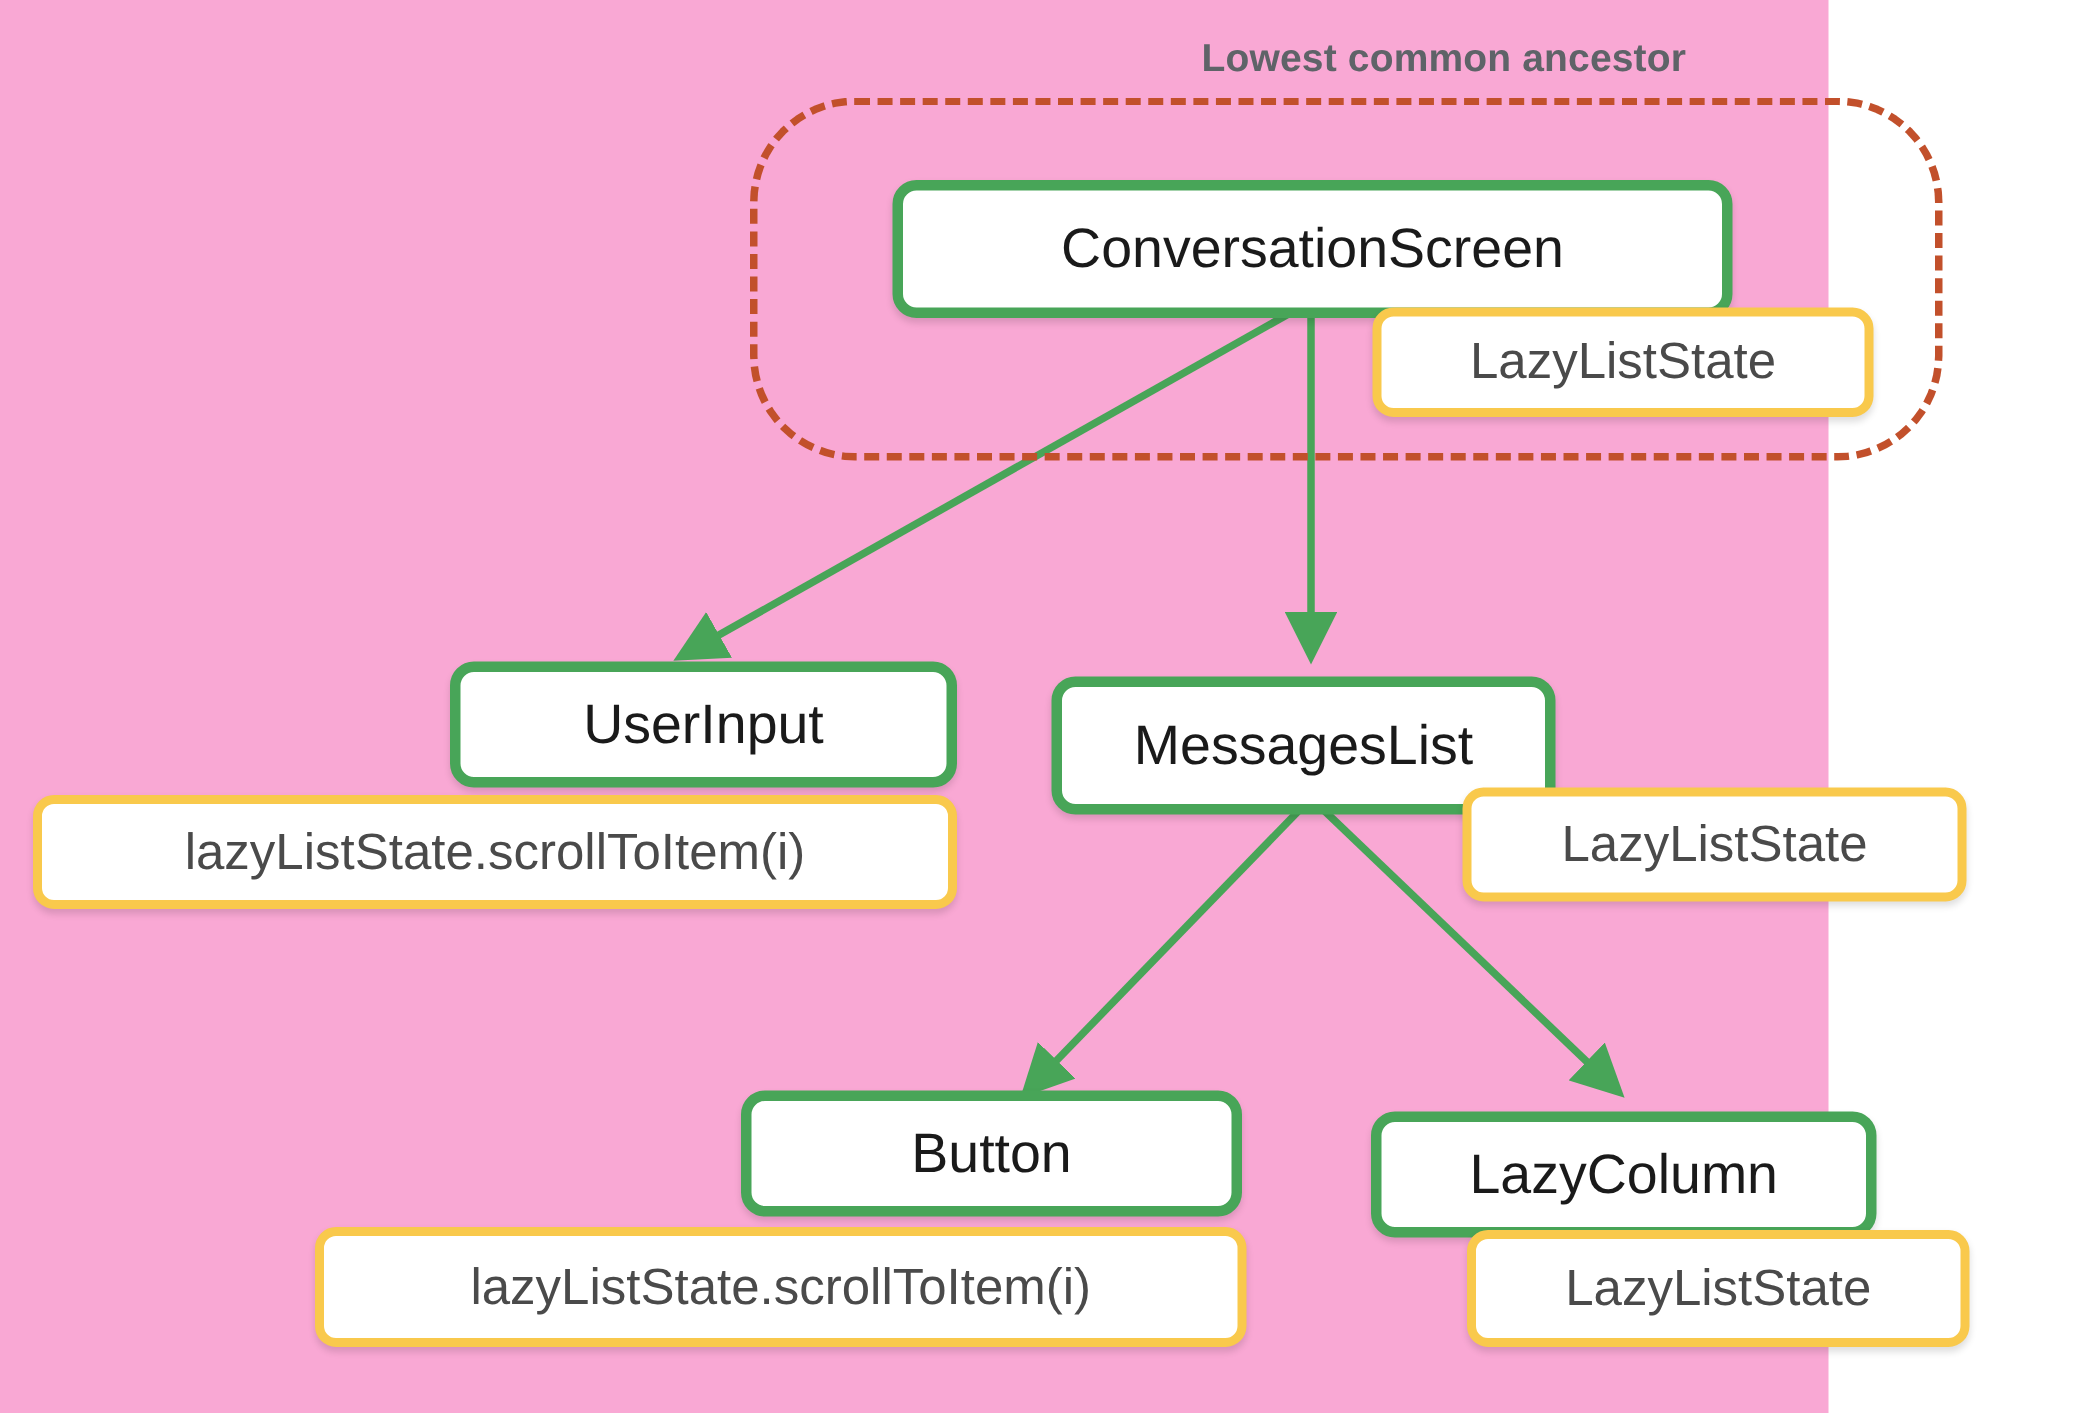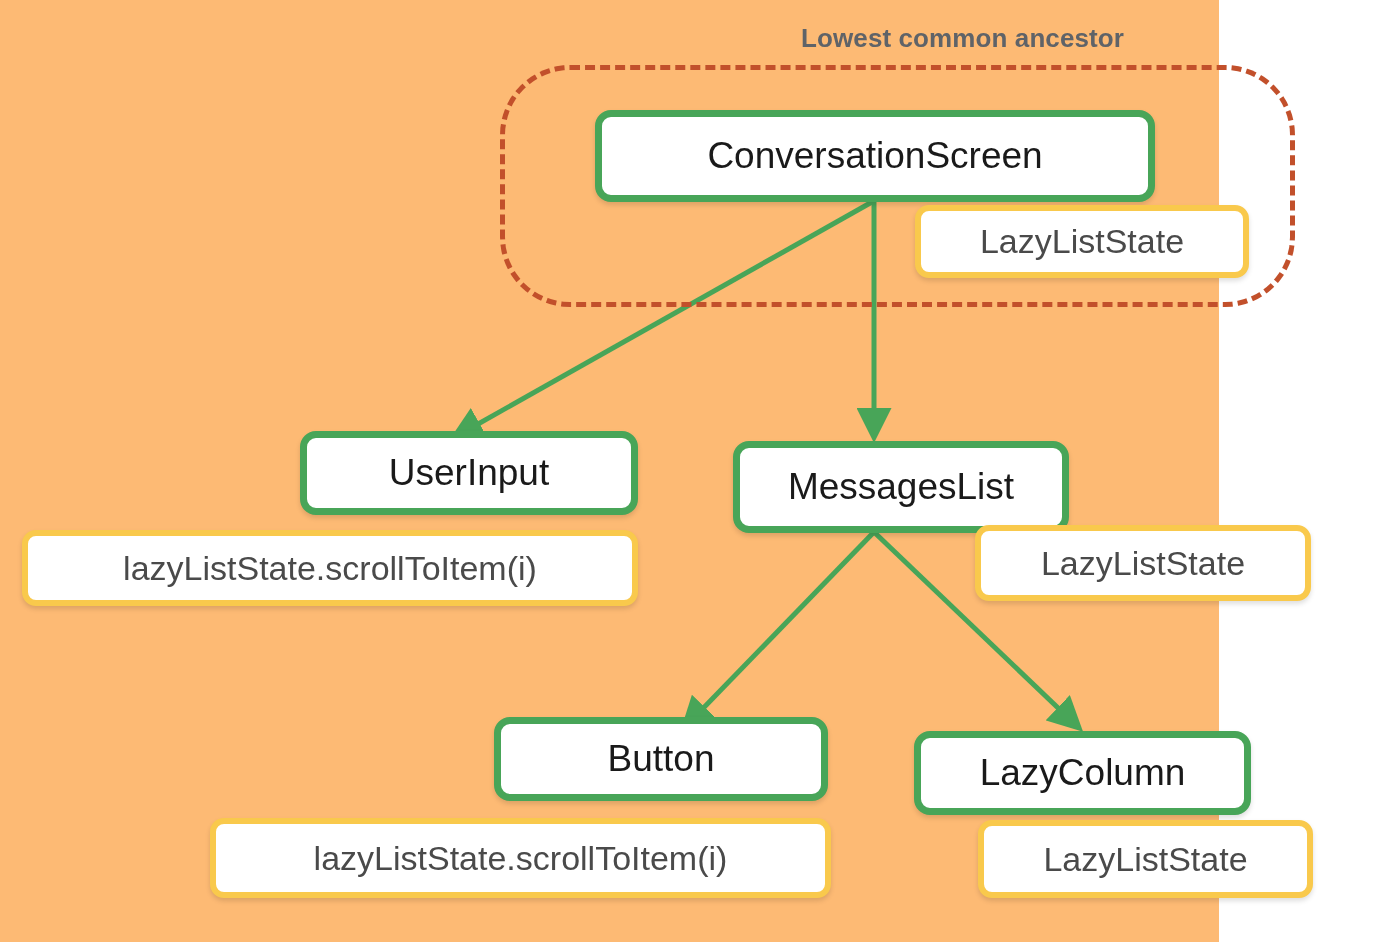--- a/index.html
+++ b/index.html
@@ -12,21 +12,21 @@
   body {
     font-family: "Liberation Sans", sans-serif;
     width: 1388px;
     height: 942px;
     overflow: hidden;
   }
   #canvas {
     position: relative;
     width: 1219px;
     height: 942px;
-    background: #fdba74;
+    background: #f9a8d4;
   }
 
   
   #edges {
     position: absolute;
     left: 0; top: 0;
     width: 1388px;
     height: 942px;
     pointer-events: none;
     z-index: 1;
@@ -65,36 +65,37 @@
     background: #ffffff;
     border-radius: 16px;
     white-space: nowrap;
     z-index: 3;
   }
   .node-composable {
     border: 7px solid #48A558;
     color: #1a1a1a;
     font-size: 37px;
     box-shadow: 0 3px 5px rgba(0,0,0,0.13);
+    margin-top: 10px;
   }
   .node-state {
     border: 6px solid #F9C94C;
     color: #4A4A4A;
     font-size: 34px;
     border-radius: 14px;
     box-shadow: 0 3px 5px rgba(0,0,0,0.13);
     align-items: center;
   }
   
   .node-state { z-index: 5; }
 
   
   #node-conversation-screen { left: 595px;  top: 110px; width: 560px; height: 92px;  }
   #node-user-input          { left: 300px;  top: 431px; width: 338px; height: 84px;  }
-  #node-messages-list       { left: 733px;  top: 441px; width: 336px; height: 92px;  }
+  #node-messages-list       { left: 701px;  top: 441px; width: 336px; height: 92px;  }
   #node-button              { left: 494px;  top: 717px; width: 334px; height: 84px;  }
   #node-lazy-column         { left: 914px;  top: 731px; width: 337px; height: 84px; align-items: center;  }
 
   #state-conversation-screen { left: 915px; top: 205px; width: 334px; height: 73px; }
   #state-user-input          { left: 22px;  top: 530px; width: 616px; height: 76px; }
   #state-messages-list       { left: 975px; top: 525px; width: 336px; height: 76px; }
   #state-button              { left: 210px; top: 818px; width: 621px; height: 80px; }
   #state-lazy-column         { left: 978px; top: 820px; width: 335px; height: 78px; }
 </style>
 </head>

